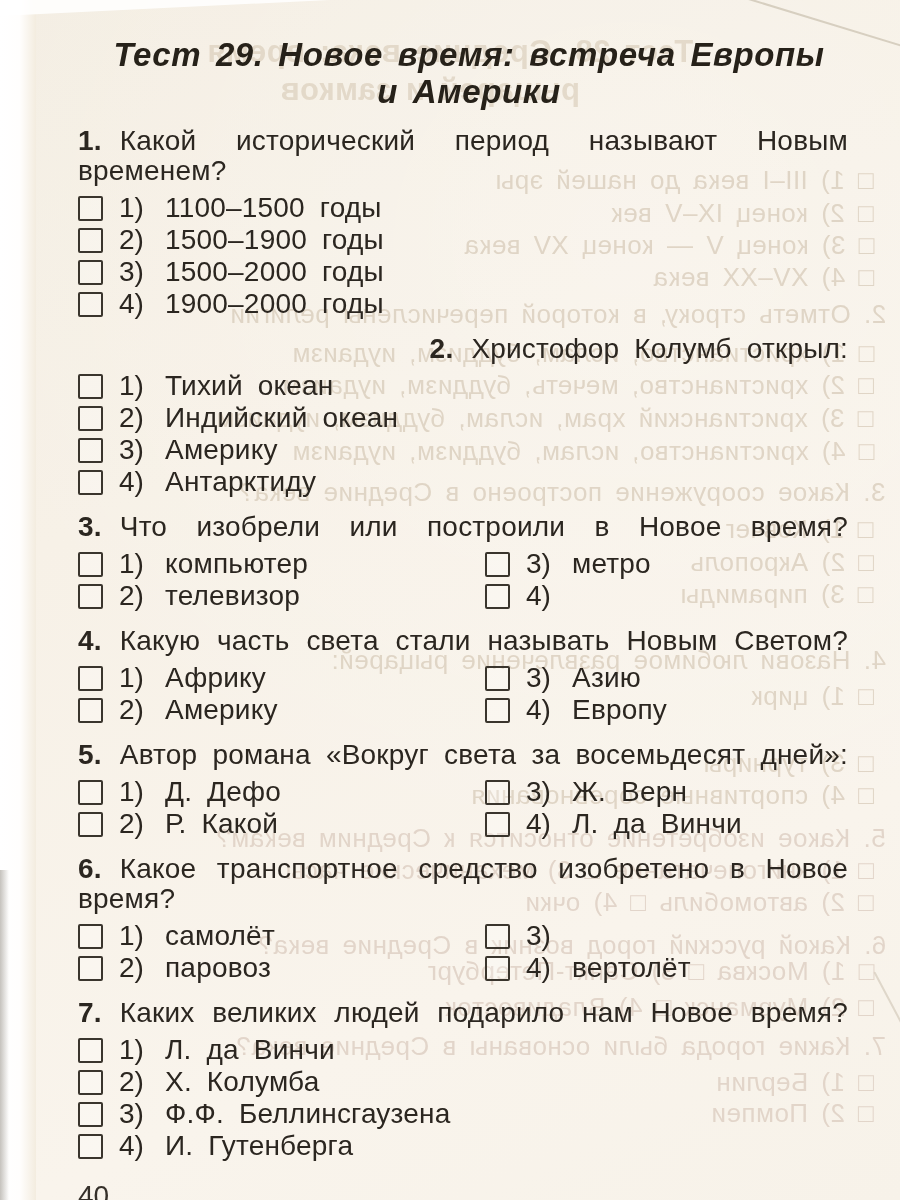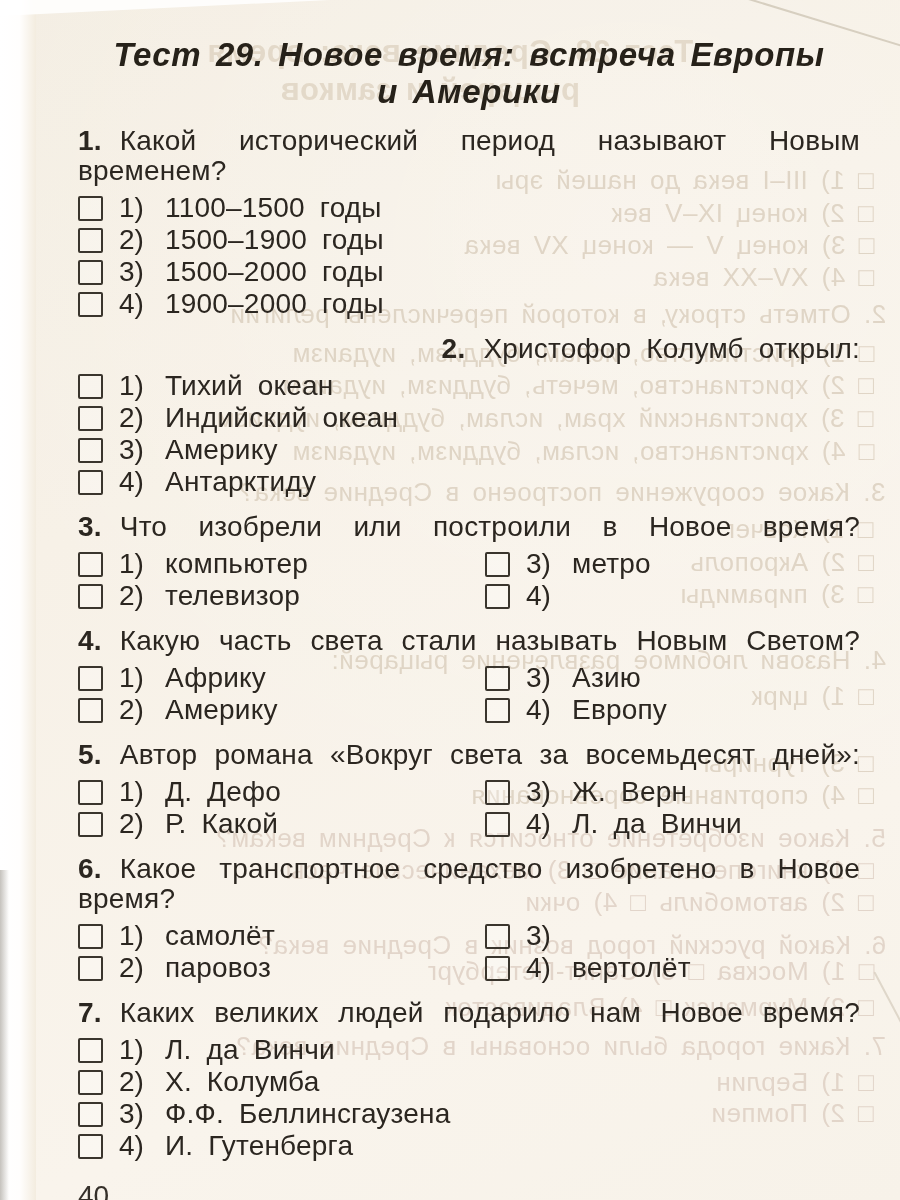--- a/index.html
+++ b/index.html
@@ -26,21 +26,21 @@
   .ghost{position:absolute;inset:0;pointer-events:none;}
   .gl{position:absolute;transform:scaleX(-1);font-size:26px;line-height:28px;
     color:#dacebd;letter-spacing:.5px;word-spacing:5px;white-space:nowrap;opacity:.8;}
   .gl.warm{color:#ddcec2;}
   .gl.b{font-weight:bold;font-size:31px;color:#d4c6b1;opacity:.55;white-space:normal;}
   
   .content{position:absolute;left:78px;top:36px;width:782px;}
   .title-wrap{margin:0 0 16px 0;}
   .title{font-weight:bold;font-size:33px;line-height:37px;text-align:center;
     letter-spacing:.6px;word-spacing:5px;color:#262119;font-style:italic;}
-  .q{margin:0 0 14px 0;}
+  .q{margin:0 12px 14px 0;}
   .q-head{margin:0 0 6px 0;font-size:28px;line-height:30px;letter-spacing:.2px;word-spacing:7px;text-align:right;}
   .q-head.stretch{text-align:justify;text-align-last:justify;}
   .q-head.justify{text-align:justify;text-align-last:left;}
   .q-num{font-weight:bold;margin-right:18px;}
   .opts{display:grid;grid-template-columns:1fr;}
   .opts.two{grid-template-columns:407px 1fr;}
   .opt{display:flex;align-items:center;height:32px;}
   .box{box-sizing:border-box;width:25px;height:25px;border:2px solid #3a352d;
     border-radius:2px;margin-right:16px;flex:none;background:rgba(255,255,255,.25);}
   .opt-label{flex:none;width:34px;margin-right:12px;font-size:28px;}

